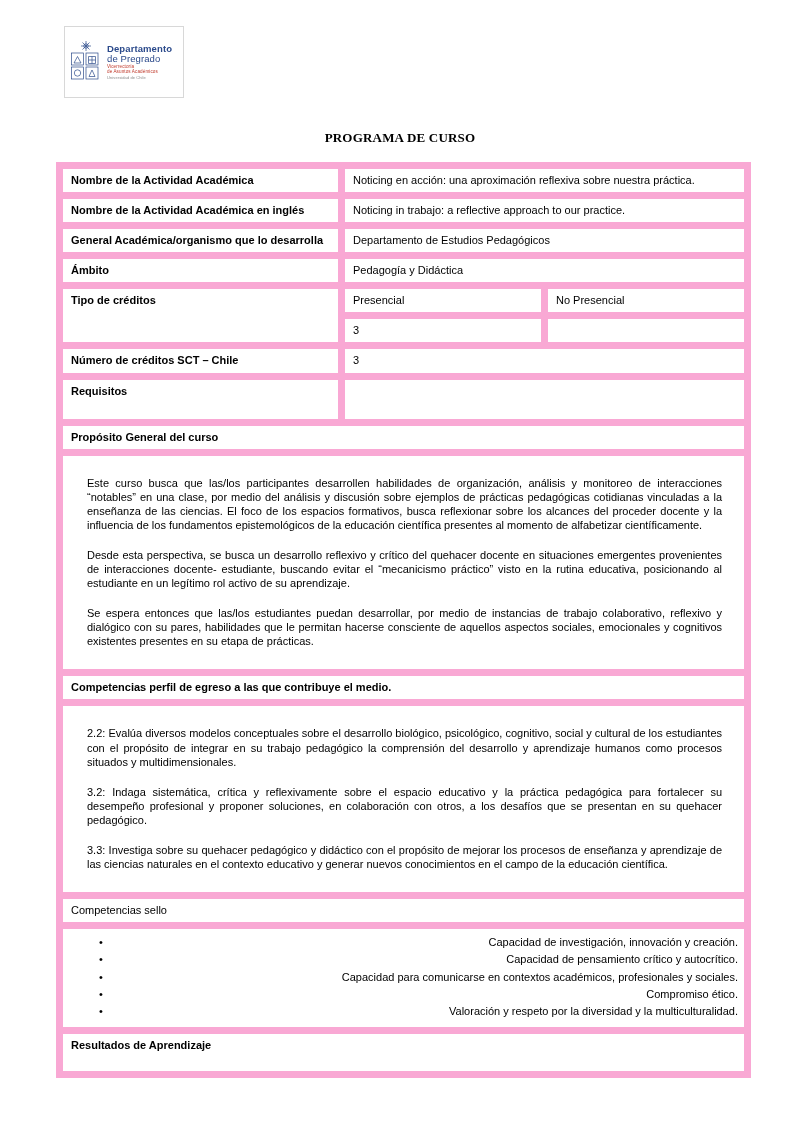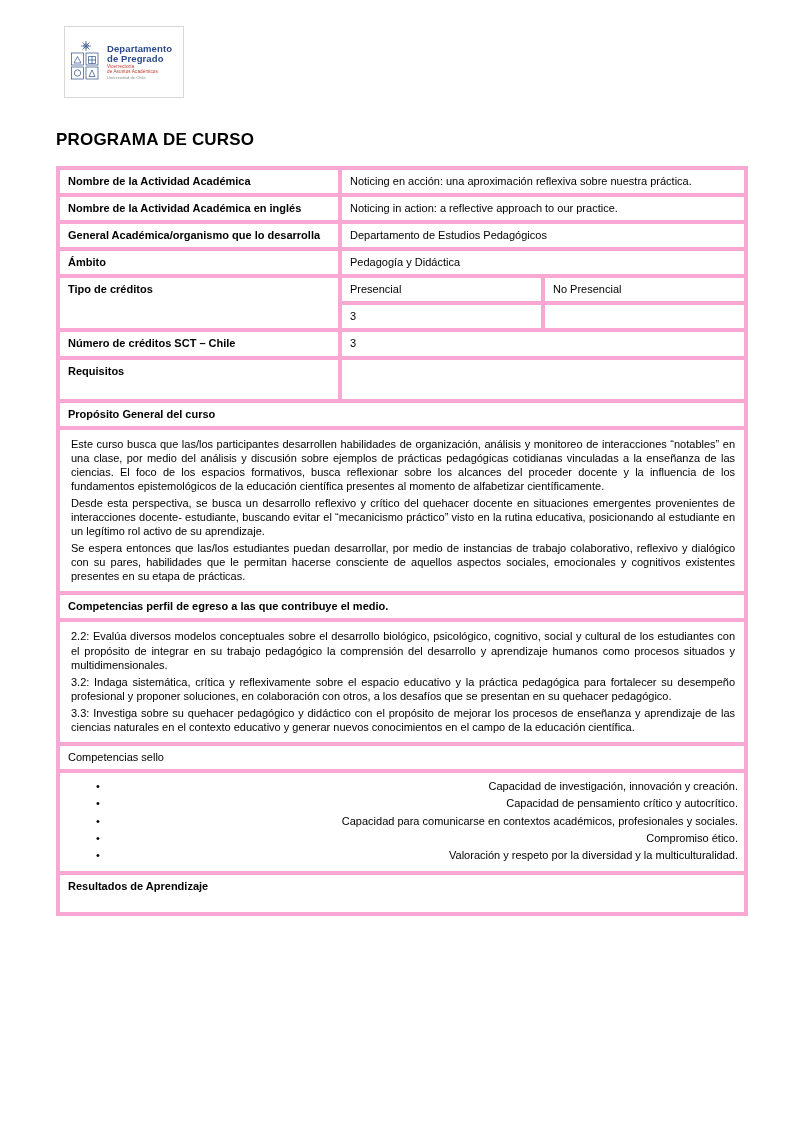--- a/index.html
+++ b/index.html
@@ -50,21 +50,21 @@
     line-height: 1.05;
   }
   .logo-t1 {
     font-size: 9.5px;
     font-weight: bold;
     color: #2b4a8b;
     letter-spacing: .1px;
   }
   .logo-t2 {
     font-size: 9.5px;
-    font-weight: bold;
+    font-weight: normal;
     color: #2b4a8b;
     letter-spacing: .1px;
     margin-bottom: 1px;
   }
   .logo-t3 {
     font-size: 4.6px;
     color: #c0392b;
     letter-spacing: .1px;
   }
   .logo-t4 {
@@ -74,53 +74,54 @@
   }
   .logo-t5 {
     font-size: 4px;
     color: #8a8a8a;
     letter-spacing: .1px;
     margin-top: 1px;
   }
 
   
   .doc-title {
-    text-align: left;
-    font-size: 17px;
+    text-align: center;
+    font-size: 13px;
     font-weight: bold;
     margin: 32px 0 16px 0;
     letter-spacing: .2px;
+    font-family: Liberation Serif, serif;
   }
 
   
   table.prog {
     width: 100%;
     border-collapse: collapse;
     table-layout: fixed;
     font-size: 11px;
   }
   table.prog td {
-    border: 4px solid #f9a8d4;
+    border: 7px solid #f9a8d4;
     padding: 4px 6px 5px 8px;
     vertical-align: top;
     line-height: 1.28;
   }
   .lbl {
     font-weight: bold;
     width: 282px;
   }
   .val { }
   .full {
     padding: 4px 6px 4px 8px;
   }
   .hdr-bold {
     font-weight: bold;
   }
   .body-text p {
-    margin: 3px;
+    margin: 16px;
     text-align: justify;
   }
   .body-text p + p { margin-top: 1px; }
 
   ul.sello {
     margin: 2px 0 2px 0;
     padding-left: 44px;
     list-style: none;
     text-align: right;
   }
@@ -177,21 +178,21 @@
       <col style="width:203px">
       <col style="width:203px">
     </colgroup>
     <tbody>
       <tr>
         <td class="lbl">Nombre de la Actividad Académica</td>
         <td class="val" colspan="2">Noticing en acción: una aproximación reflexiva sobre nuestra práctica.</td>
       </tr>
       <tr>
         <td class="lbl">Nombre de la Actividad Académica en inglés</td>
-        <td class="val" colspan="2">Noticing in action: a reflective approach to our practice.</td>
+        <td class="val" colspan="2">Noticing in trabajo: a reflective approach to our practice.</td>
       </tr>
       <tr>
         <td class="lbl">General Académica/organismo que lo desarrolla</td>
         <td class="val" colspan="2">Departamento de Estudios Pedagógicos</td>
       </tr>
       <tr>
         <td class="lbl">Ámbito</td>
         <td class="val" colspan="2">Pedagogía y Didáctica</td>
       </tr>
       <tr>

